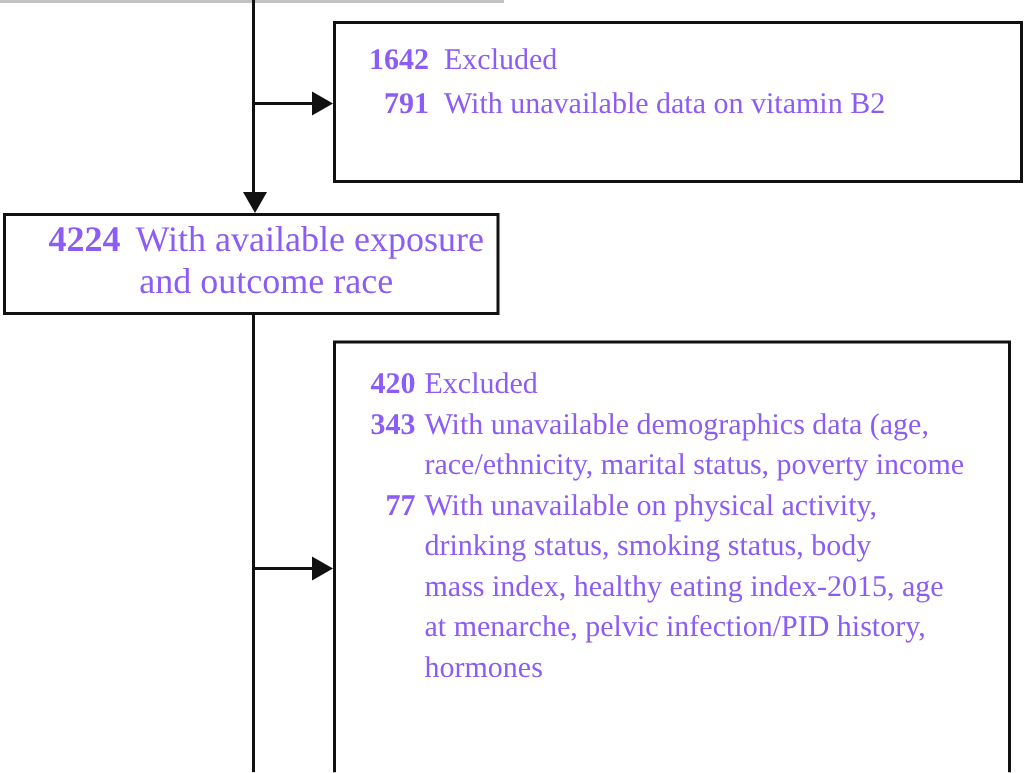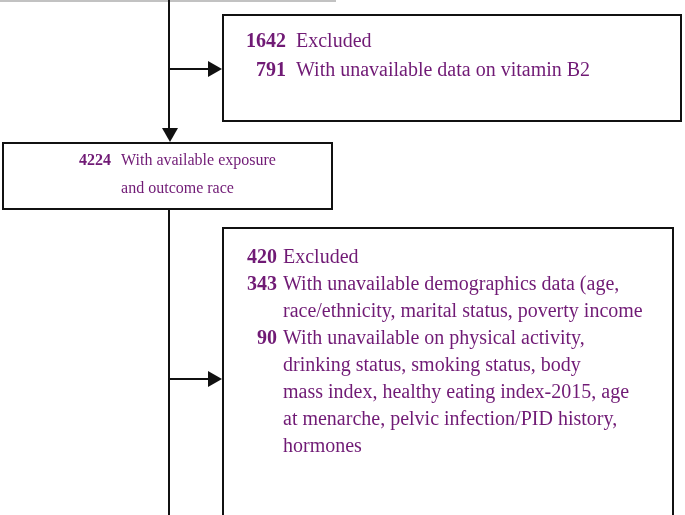--- a/index.html
+++ b/index.html
@@ -1,18 +1,18 @@
 <!DOCTYPE html>
 <html><head>
 <meta charset="utf-8">
 <style>
   html, body { margin:0; padding:0; background:#ffffff; }
   .canvas {
     position:relative; width:685px; height:515px; background:#ffffff;
-    overflow:hidden; font-family:"Liberation Serif", serif; color:#701a75;
+    overflow:hidden; font-family:"Liberation Serif", serif; color:#8b5cf6;
   }
   .box {
     position:absolute; border:2px solid #111111; background:#ffffff;
     box-sizing:border-box;
   }
   .vline, .hline { position:absolute; background:#111111; }
   .cropped-edge { position:absolute; background:#c2c2c2; }
   .arrow-right {
     position:absolute; width:0; height:0;
     border-top:8px solid transparent; border-bottom:8px solid transparent;
@@ -24,21 +24,21 @@
     border-top:14px solid #111111;
   }
 
   
   .box-top { left:222px; top:14px; width:460px; height:108px;
     padding:10px 6px 0 8px; font-size:20px; line-height:29px; }
   .box-top .num { width:54px; margin-right:10px; }
 
   
   .box-mid { left:2px; top:142px; width:331px; height:68px;
-    padding-top:2px; font-size:16px; line-height:28px; text-align:center;padding-left:20px; }
+    padding-top:2px; font-size:24px; line-height:28px; text-align:center;padding-left:20px; }
   .num-inline { font-weight:bold; margin-right:10px; }
 
   
   .box-bottom { left:222px; top:227px; width:452px; height:300px;
     padding:14px 6px 0 8px; font-size:20px; line-height:27px; }
   .box-bottom .num { width:45px; margin-right:6px; }
 
   .row { display:flex; align-items:flex-start; }
   .num { font-weight:bold; text-align:right; flex:0 0 auto; white-space:nowrap; }
   .txt, .lines div { white-space:nowrap; }
@@ -94,21 +94,21 @@
       </div>
     </div>
     <div class="row">
       <span class="num">343</span>
       <div class="lines">
         <div>With unavailable demographics data (age,</div>
         <div>race/ethnicity, marital status, poverty income</div>
       </div>
     </div>
     <div class="row">
-      <span class="num">90</span>
+      <span class="num">77</span>
       <div class="lines">
         <div>With unavailable on physical activity,</div>
         <div>drinking status, smoking status, body</div>
         <div>mass index, healthy eating index-2015, age</div>
         <div>at menarche, pelvic infection/PID history,</div>
         <div>hormones</div>
       </div>
     </div>
   </div>
 

